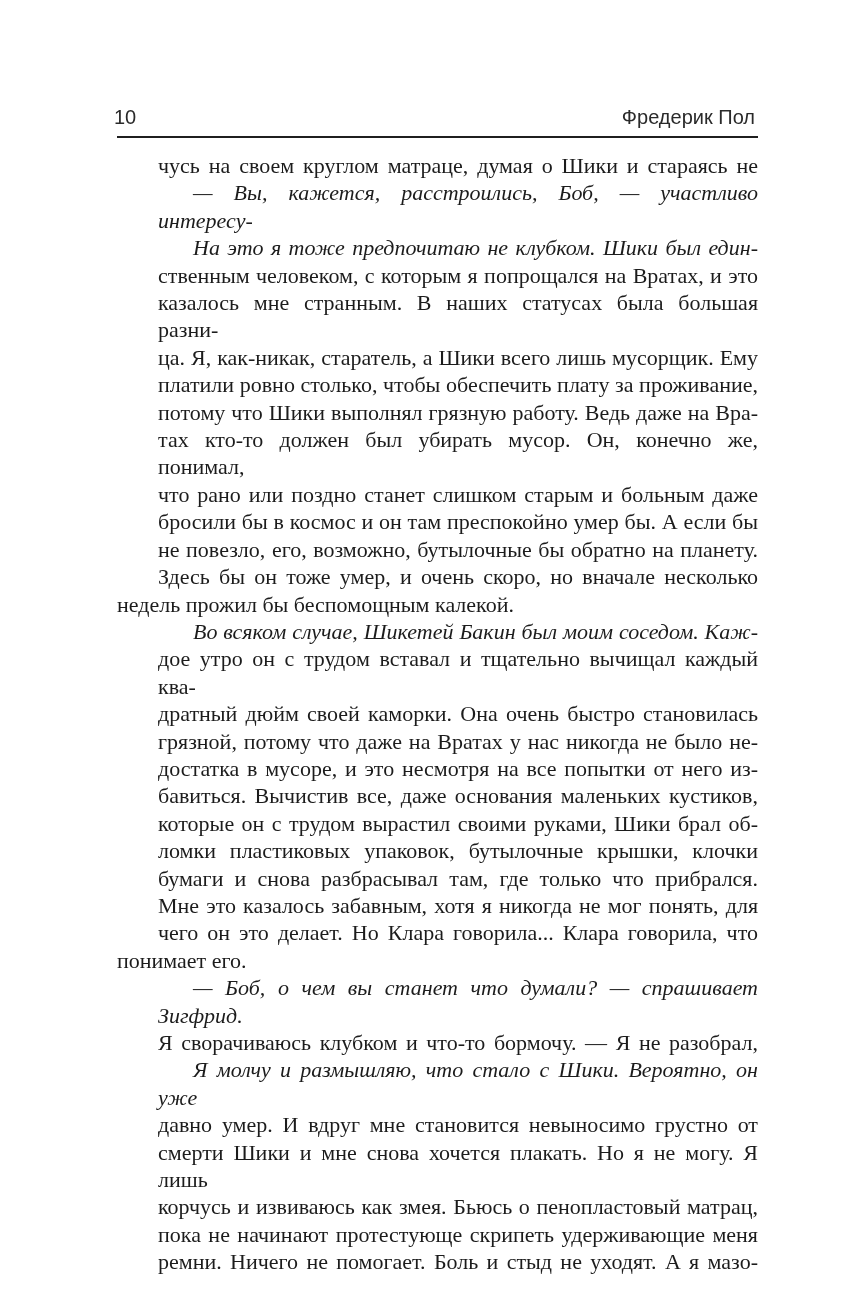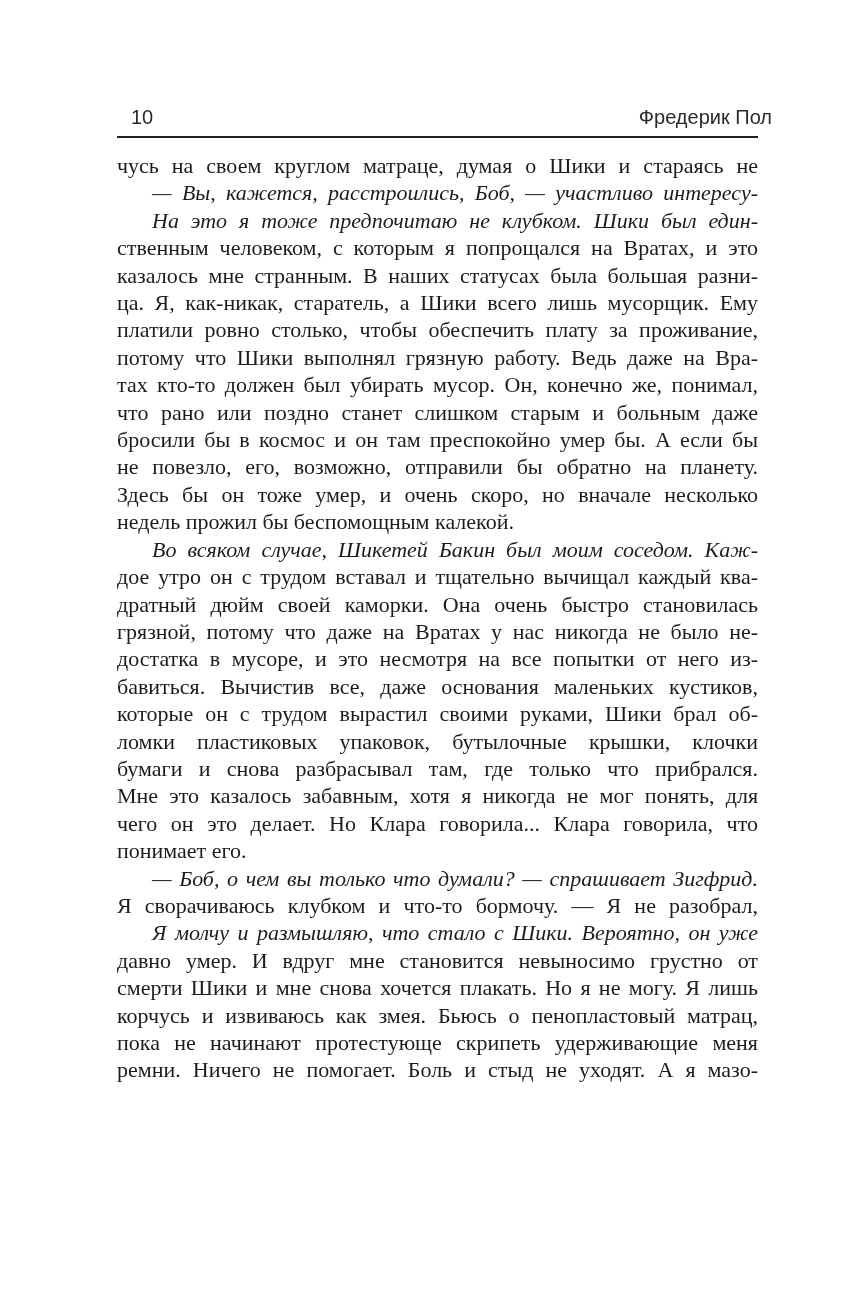--- a/index.html
+++ b/index.html
@@ -9,21 +9,21 @@
   }
   .page {
     position: relative;
     width: 845px;
     height: 1312px;
     background: #ffffff;
     overflow: hidden;
   }
   .page-header {
     position: absolute;
-    left: 131px;
+    left: 114px;
     width: 641px;
     top: 105px;
     height: 24px;
     display: flex;
     justify-content: space-between;
     align-items: flex-end;
     font-family: "Liberation Sans", sans-serif;
     font-size: 20px;
     line-height: 24px;
     color: #2a2a2a;
@@ -45,20 +45,21 @@
     font-size: 22px;
     line-height: 27.4px;
     color: #1c1c1c;
   }
   .line {
     text-align: justify;
     text-align-last: left;
   }
   .line.j {
     text-align-last: justify;
+    margin-left: 41px;
   }
   .line.indent {
     text-indent: 35px;
     font-style: italic;
   }
 </style>
 </head>
 <body>
 
 <div class="page">
@@ -77,40 +78,40 @@
       <div>
         <div class="line j indent">На это я тоже предпочитаю не клубком. Шики был един-</div>
         <div class="line j">ственным человеком, с которым я попрощался на Вратах, и это</div>
         <div class="line j">казалось мне странным. В наших статусах была большая разни-</div>
         <div class="line j">ца. Я, как-никак, старатель, а Шики всего лишь мусорщик. Ему</div>
         <div class="line j">платили ровно столько, чтобы обеспечить плату за проживание,</div>
         <div class="line j">потому что Шики выполнял грязную работу. Ведь даже на Вра-</div>
         <div class="line j">тах кто-то должен был убирать мусор. Он, конечно же, понимал,</div>
         <div class="line j">что рано или поздно станет слишком старым и больным даже</div>
         <div class="line j">бросили бы в космос и он там преспокойно умер бы. А если бы</div>
-        <div class="line j">не повезло, его, возможно, отправили бы обратно на планету.</div>
+        <div class="line j">не повезло, его, возможно, бутылочные бы обратно на планету.</div>
         <div class="line j">Здесь бы он тоже умер, и очень скоро, но вначале несколько</div>
         <div class="line">недель прожил бы беспомощным калекой.</div>
       </div>
       <div>
         <div class="line j indent">Во всяком случае, Шикетей Бакин был моим соседом. Каж-</div>
         <div class="line j">дое утро он с трудом вставал и тщательно вычищал каждый ква-</div>
         <div class="line j">дратный дюйм своей каморки. Она очень быстро становилась</div>
         <div class="line j">грязной, потому что даже на Вратах у нас никогда не было не-</div>
         <div class="line j">достатка в мусоре, и это несмотря на все попытки от него из-</div>
         <div class="line j">бавиться. Вычистив все, даже основания маленьких кустиков,</div>
         <div class="line j">которые он с трудом вырастил своими руками, Шики брал об-</div>
         <div class="line j">ломки пластиковых упаковок, бутылочные крышки, клочки</div>
         <div class="line j">бумаги и снова разбрасывал там, где только что прибрался.</div>
         <div class="line j">Мне это казалось забавным, хотя я никогда не мог понять, для</div>
         <div class="line j">чего он это делает. Но Клара говорила... Клара говорила, что</div>
         <div class="line">понимает его.</div>
       </div>
       <div>
-        <div class="line j indent">— Боб, о чем вы только что думали? — спрашивает Зигфрид.</div>
+        <div class="line j indent">— Боб, о чем вы станет что думали? — спрашивает Зигфрид.</div>
         <div class="line j">Я сворачиваюсь клубком и что-то бормочу. — Я не разобрал,</div>
       </div>
       <div>
         <div class="line j indent">Я молчу и размышляю, что стало с Шики. Вероятно, он уже</div>
         <div class="line j">давно умер. И вдруг мне становится невыносимо грустно от</div>
         <div class="line j">смерти Шики и мне снова хочется плакать. Но я не могу. Я лишь</div>
         <div class="line j">корчусь и извиваюсь как змея. Бьюсь о пенопластовый матрац,</div>
         <div class="line j">пока не начинают протестующе скрипеть удерживающие меня</div>
         <div class="line j">ремни. Ничего не помогает. Боль и стыд не уходят. А я мазо-</div>
       </div>

